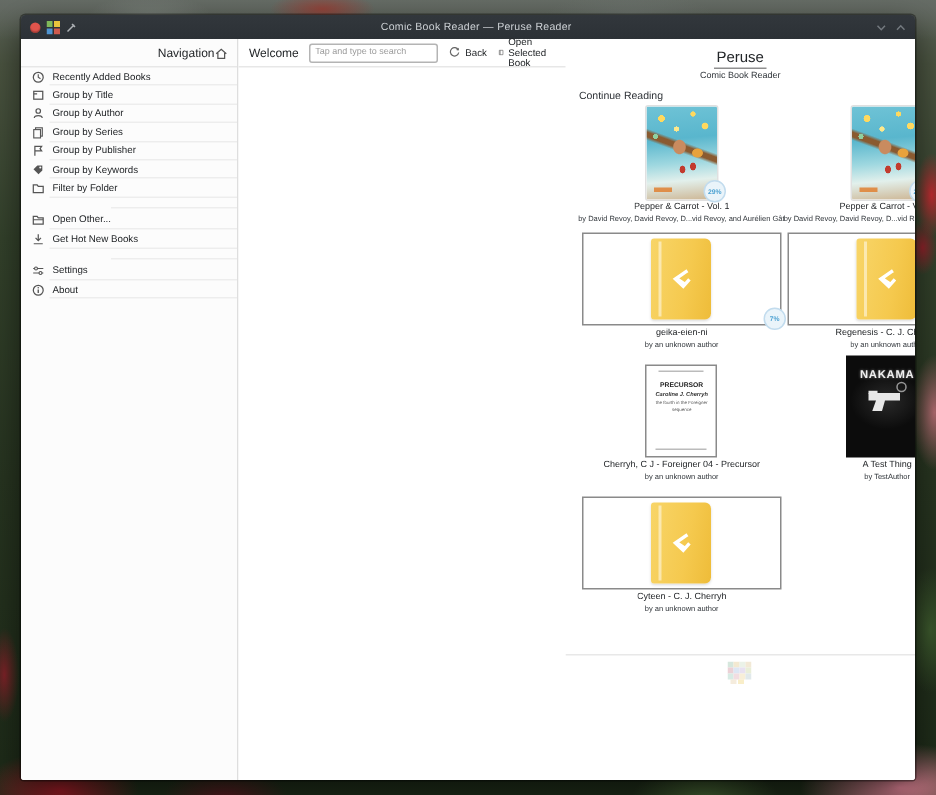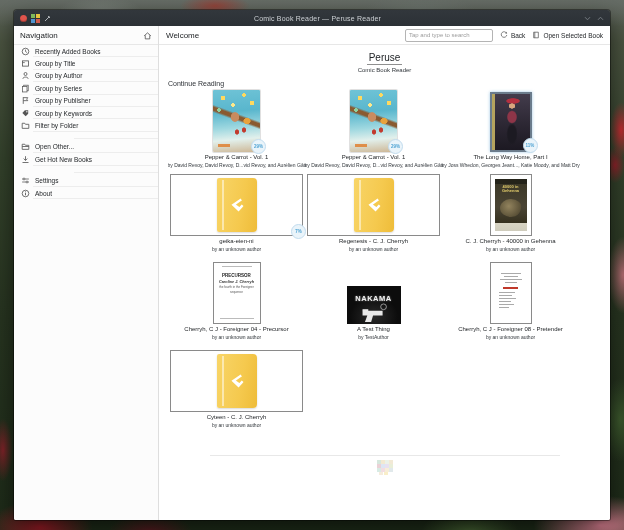--- a/index.html
+++ b/index.html
@@ -28,30 +28,30 @@
   .titlebar{height:16px;background:linear-gradient(#32373c,#2c3136);display:flex;align-items:center;padding:0 6px;gap:4px;flex:0 0 auto;}
   .tb-close{width:7px;height:7px;border-radius:50%;background:#e0544c;box-shadow:inset 0 -1px 1px rgba(0,0,0,.3);}
   .tb-appicon{width:9px;height:9px;display:block;}
   .tb-pin{width:7px;height:7px;display:block;}
   .tb-title{flex:1;text-align:center;font-size:7px;color:#ced2d6;letter-spacing:.2px;white-space:nowrap;overflow:hidden;}
   .tb-right{display:flex;gap:6px;align-items:center;}
   .tb-glyph{width:7px;height:7px;display:block;opacity:.75;}
   
   .app-body{flex:1;display:flex;background:#fff;min-height:0;}
   .sidebar{width:144px;flex:0 0 144px;background:#fcfcfc;border-right:1px solid #dedede;display:flex;flex-direction:column;}
-  .panel-header{height:18px;flex:0 0 18px;display:flex;align-items:center;padding:0 6px;border-bottom:1px solid #e7e7e7;}
+  .panel-header{height:18px;flex:0 0 18px;display:flex;align-items:center;padding:0 6px;border-bottom:1px solid #e7e7e7;text-align:right;}
   .panel-header .ph-label{font-size:8px;color:#232629;flex:1;}
   .nav-item{height:12.4px;display:flex;align-items:center;gap:5px;padding-left:7px;position:relative;cursor:default;}
   .nav-item::after{content:"";position:absolute;left:19px;right:0;bottom:0;height:1px;background:#ededed;}
   .nav-item .nav-label{font-size:6.5px;color:#232629;white-space:nowrap;}
   .nav-gap{height:9px;position:relative;}
   .nav-gap::after{content:"";position:absolute;left:60px;right:0;bottom:2px;height:1px;background:#ededed;}
   .icon9{width:9px;height:9px;flex:0 0 9px;display:block;}
   
-  .main{flex:1;display:flex;flex-direction:column;min-width:0;background:#fff;}
+  .main{flex:1;display:flex;flex-direction:row;min-width:0;background:#fff;}
   .main-header{height:18px;flex:0 0 18px;display:flex;align-items:center;border-bottom:1px solid #e7e7e7;padding:0 7px;gap:7px;}
   .mh-welcome{font-size:8px;color:#232629;margin-right:auto;}
   .search-input{width:80px;height:11px;font-size:6px;font-family:"Liberation Sans",sans-serif;border:1px solid #b4b4b4;border-radius:2px;padding:0 3px;color:#555;background:#fff;outline:none;}
   .search-input::placeholder{color:#9c9c9c;}
   .hbtn{display:flex;align-items:center;gap:3px;font-size:6.5px;color:#232629;cursor:default;}
   .content{flex:1;overflow:hidden;padding-top:3px;}
   .apptitle-wrap{text-align:center;line-height:1;}
   .apptitle{display:inline-block;font-size:10px;color:#232629;border-bottom:1px solid #8f8f8f;padding:0 2px 1px 2px;text-align:center;}
   .appsub{font-size:6px;color:#31363b;margin-top:2px;}
   .section-title{font-size:7px;color:#2d3136;margin:7px 0 3px 9px;}
@@ -95,21 +95,21 @@
     background:linear-gradient(to bottom,#24231a 0,#24231a 5px,#3c3828 5px,#4a4434 28px,#35301f 44px,#d8d4c4 44px,#cfccbc 100%);}
   .gehenna-text{position:absolute;top:6px;left:0;right:0;text-align:center;font-size:4px;font-weight:bold;color:#e4ce6c;line-height:1.1;}
   .gehenna-blob{position:absolute;left:5px;top:20px;width:22px;height:18px;border-radius:50%;
     background:radial-gradient(circle at 40% 40%, #9a8a62, #5c5238 70%, transparent 75%);opacity:.9;}
   .precursor-inner{margin-top:10px;text-align:center;line-height:1.5;}
   .pc-title{font-size:4.5px;font-weight:bold;color:#222;}
   .pc-author{font-size:3.8px;font-style:italic;font-weight:bold;color:#333;}
   .pc-sub{font-size:3px;color:#555;}
   .frame-precursor::before{content:"";position:absolute;top:3px;left:8px;right:8px;height:1px;background:#bbb;}
   .frame-precursor::after{content:"";position:absolute;bottom:4px;left:6px;right:6px;height:1px;background:#bbb;}
-  .cv-nakama{width:54px;height:38px;background:radial-gradient(30px 24px at 27px 30px,#2a2a2a,#0c0c0c 80%);
+  .cv-nakama{width:54px;height:68px;background:radial-gradient(30px 24px at 27px 30px,#2a2a2a,#0c0c0c 80%);
     display:flex;flex-direction:column;align-items:center;padding-top:8px;box-sizing:border-box;}
   .nakama-text{font-size:7.5px;font-weight:bold;letter-spacing:.5px;color:#f0f0f0;text-shadow:0 0 2px #888;}
   .cv-pretender-inner{width:32px;height:52px;background:#fff;position:relative;padding-top:4px;box-sizing:border-box;}
   .tl{height:1px;background:#aaa;margin:2px auto 0 auto;}
   .tl.red{background:#c0392b;height:2px;}
   .tl-block{margin:3px 0 0 4px;}
   .tl-block .tl{margin:2px 0 0 0;}
   .footer-divider{width:350px;margin:21px auto 0 auto;border-top:1px solid #e8e8e8;}
   .loader{display:block;margin:4px auto 0 auto;opacity:.85;}
   svg{display:block;}

